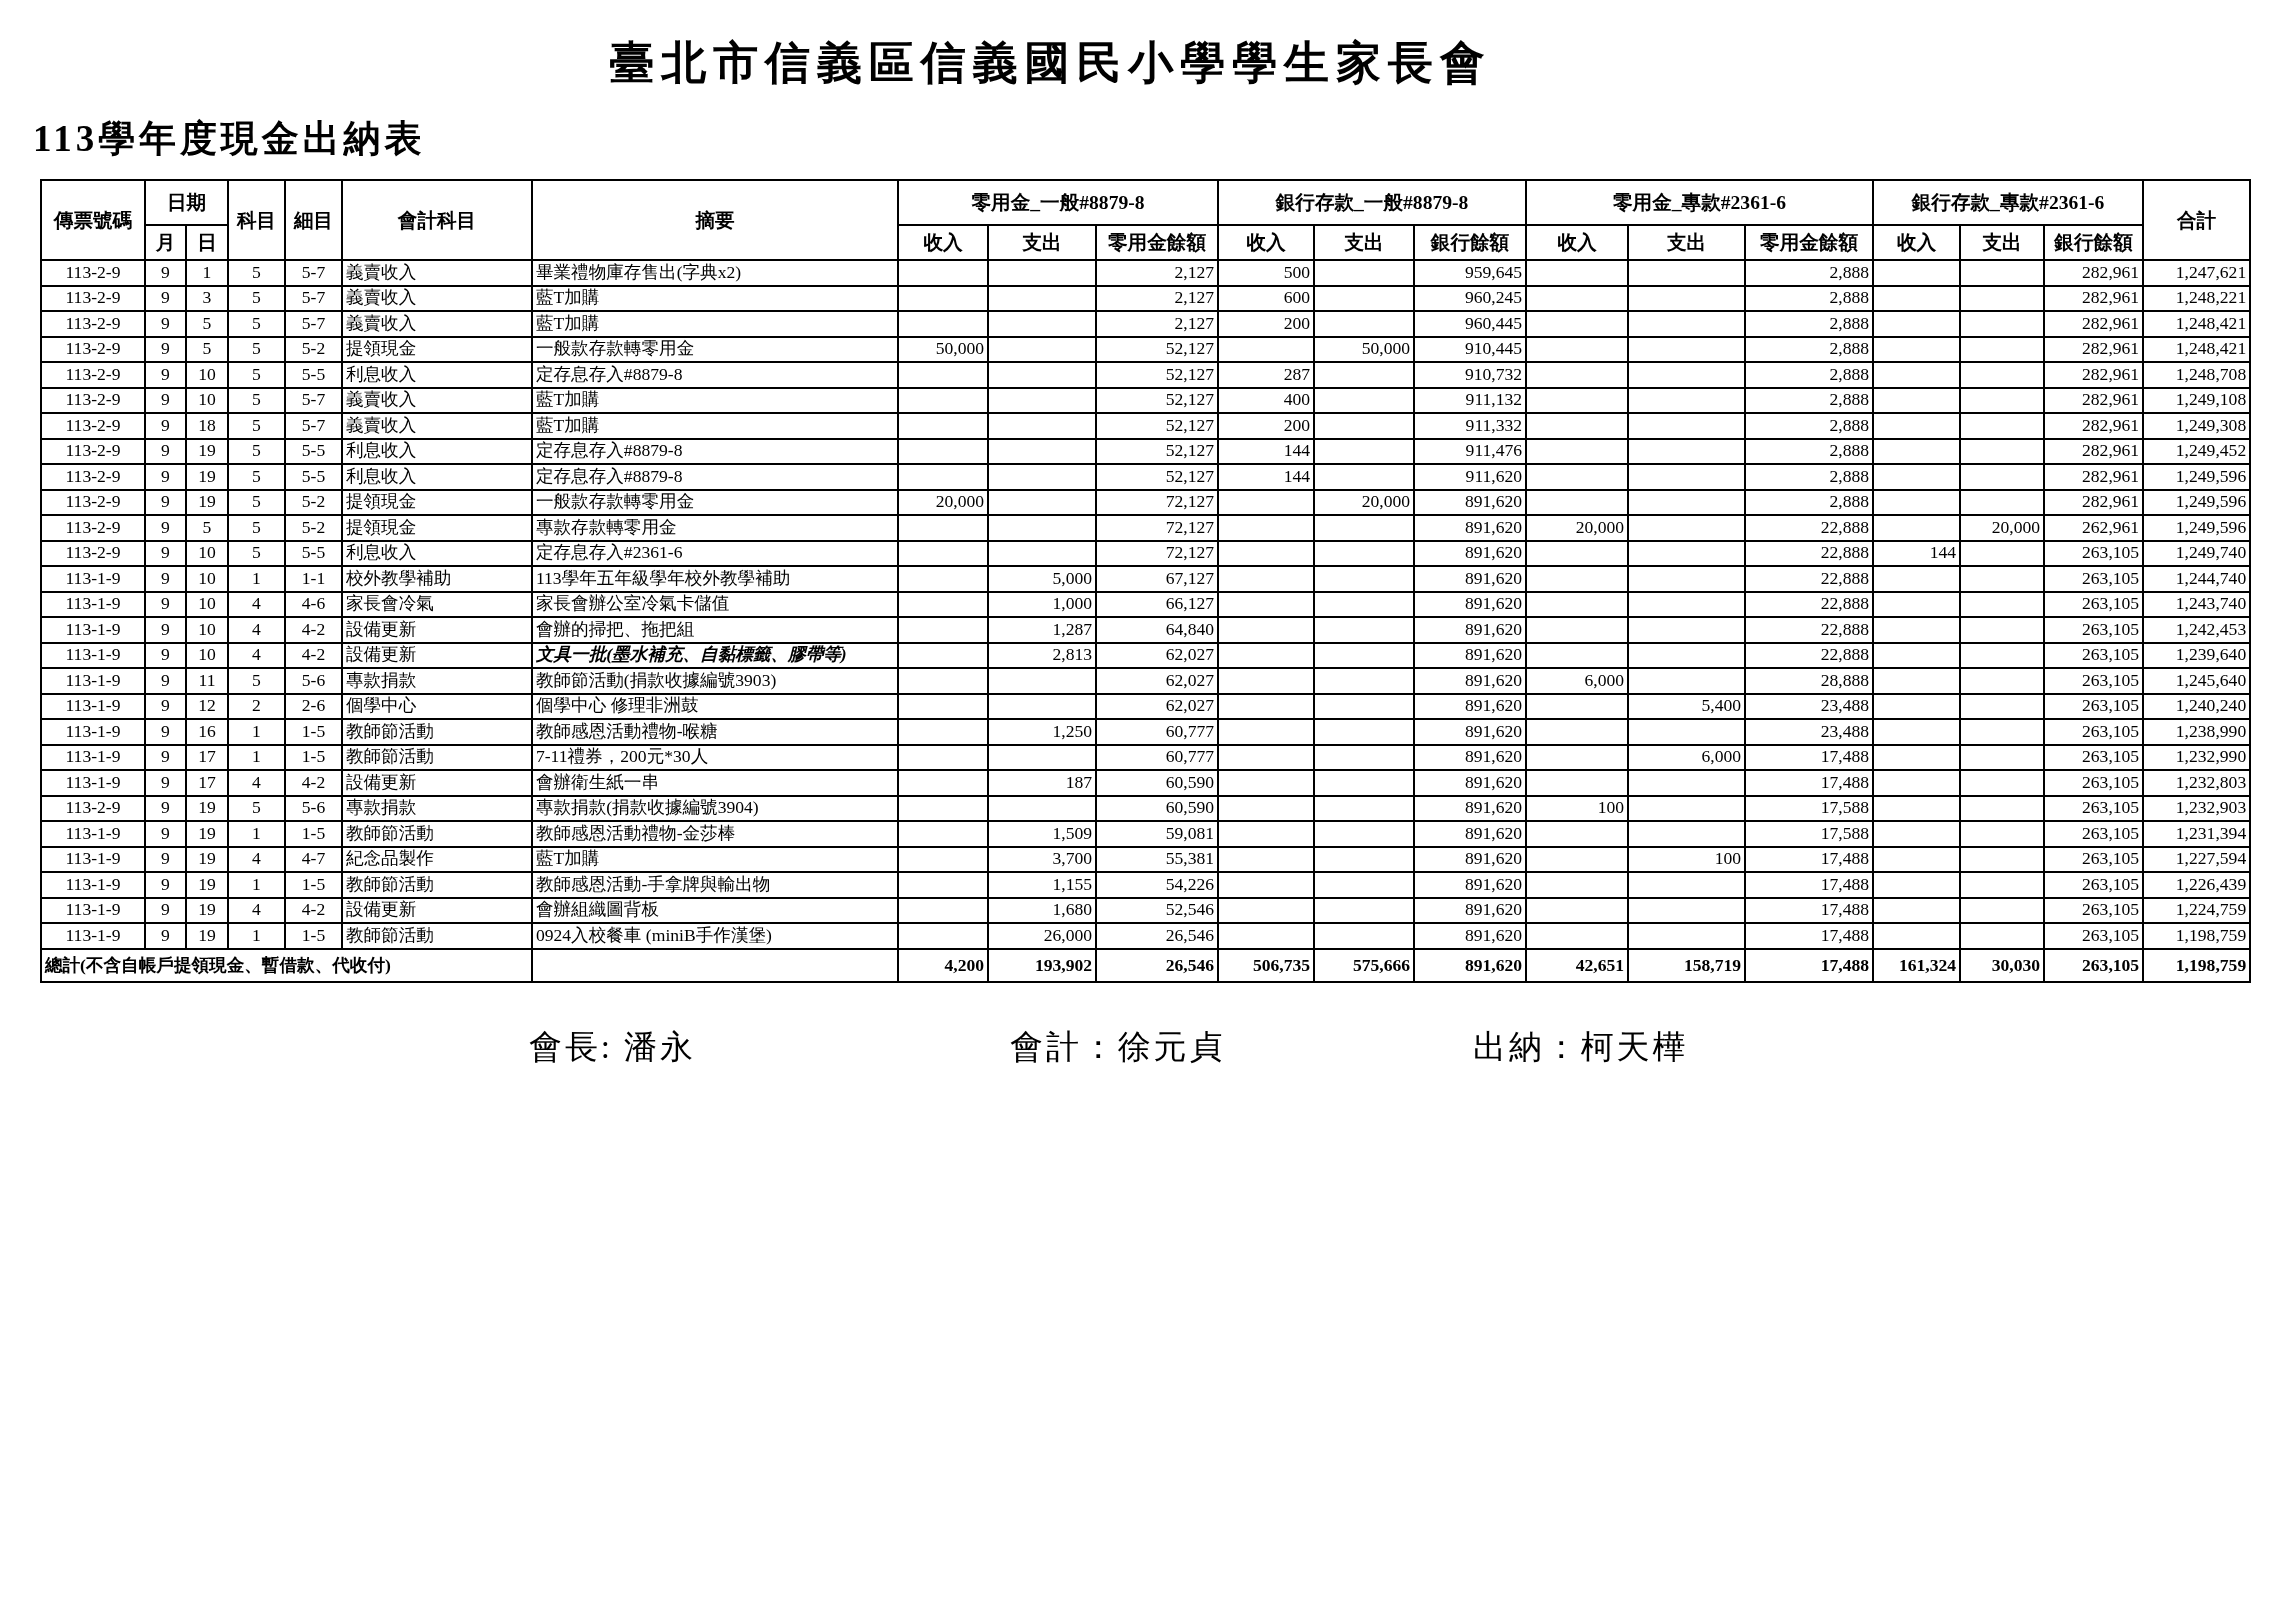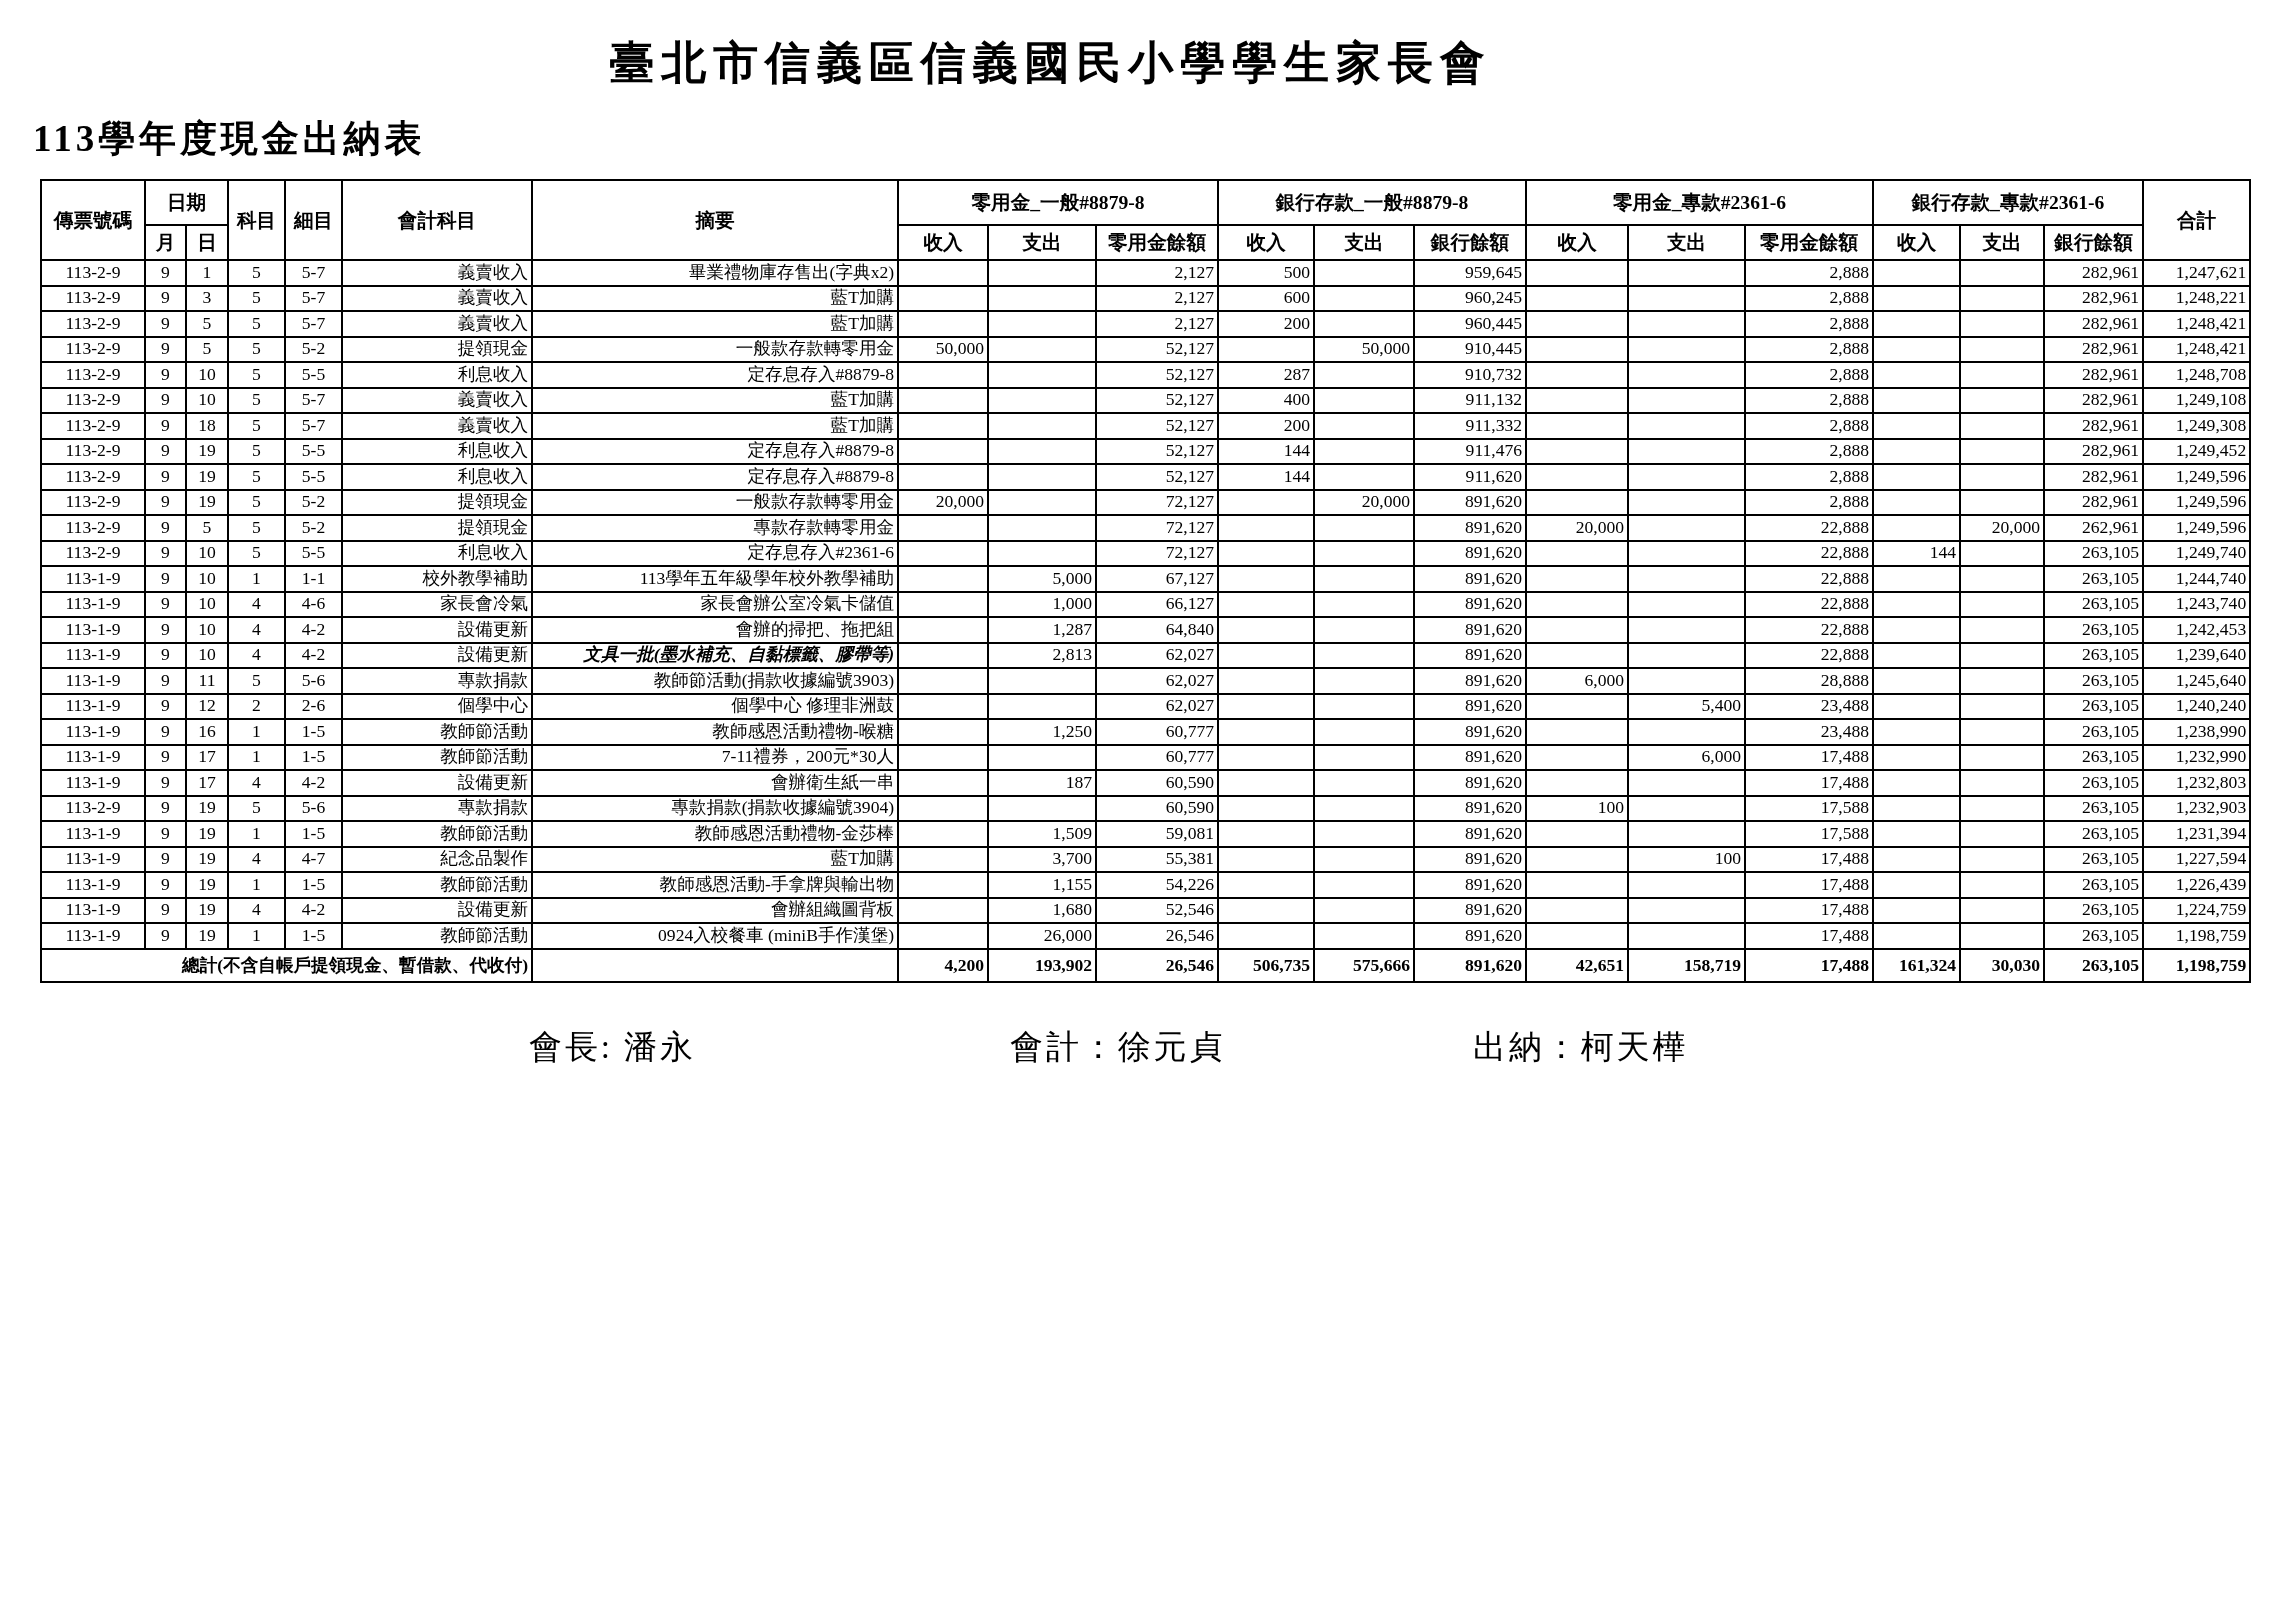--- a/index.html
+++ b/index.html
@@ -23,21 +23,21 @@
   }
   .ledger th, .ledger td {
     border:2px solid #000; overflow:hidden; white-space:nowrap;
     padding:0 2.9px; box-sizing:border-box;
   }
   .ledger th { font-weight:bold; font-size:19.6px; text-align:center; }
   tr.hr1 th { height:45px; }
   tr.hr2 th { height:35px; }
   .ledger tbody td { height:25.5px; font-size:17.6px; line-height:1; }
   .ctr { text-align:center; }
-  .lft { text-align:right; }
+  .lft { text-align:left; }
   .num { text-align:right; }
   .bal { padding-right:7.8px; }
   .bold-summary { font-weight:bold;font-style:italic; }
   tr.total-row td { height:33px; font-weight:bold; font-size:17.6px; }
   .sig {
     position:absolute; top:1025px; font-size:33px; font-weight:normal; letter-spacing:2.9px;
   }
   #sig-chair { left:529px; }
   #sig-acct  { left:1010px; }
   #sig-cash  { left:1473px; }

